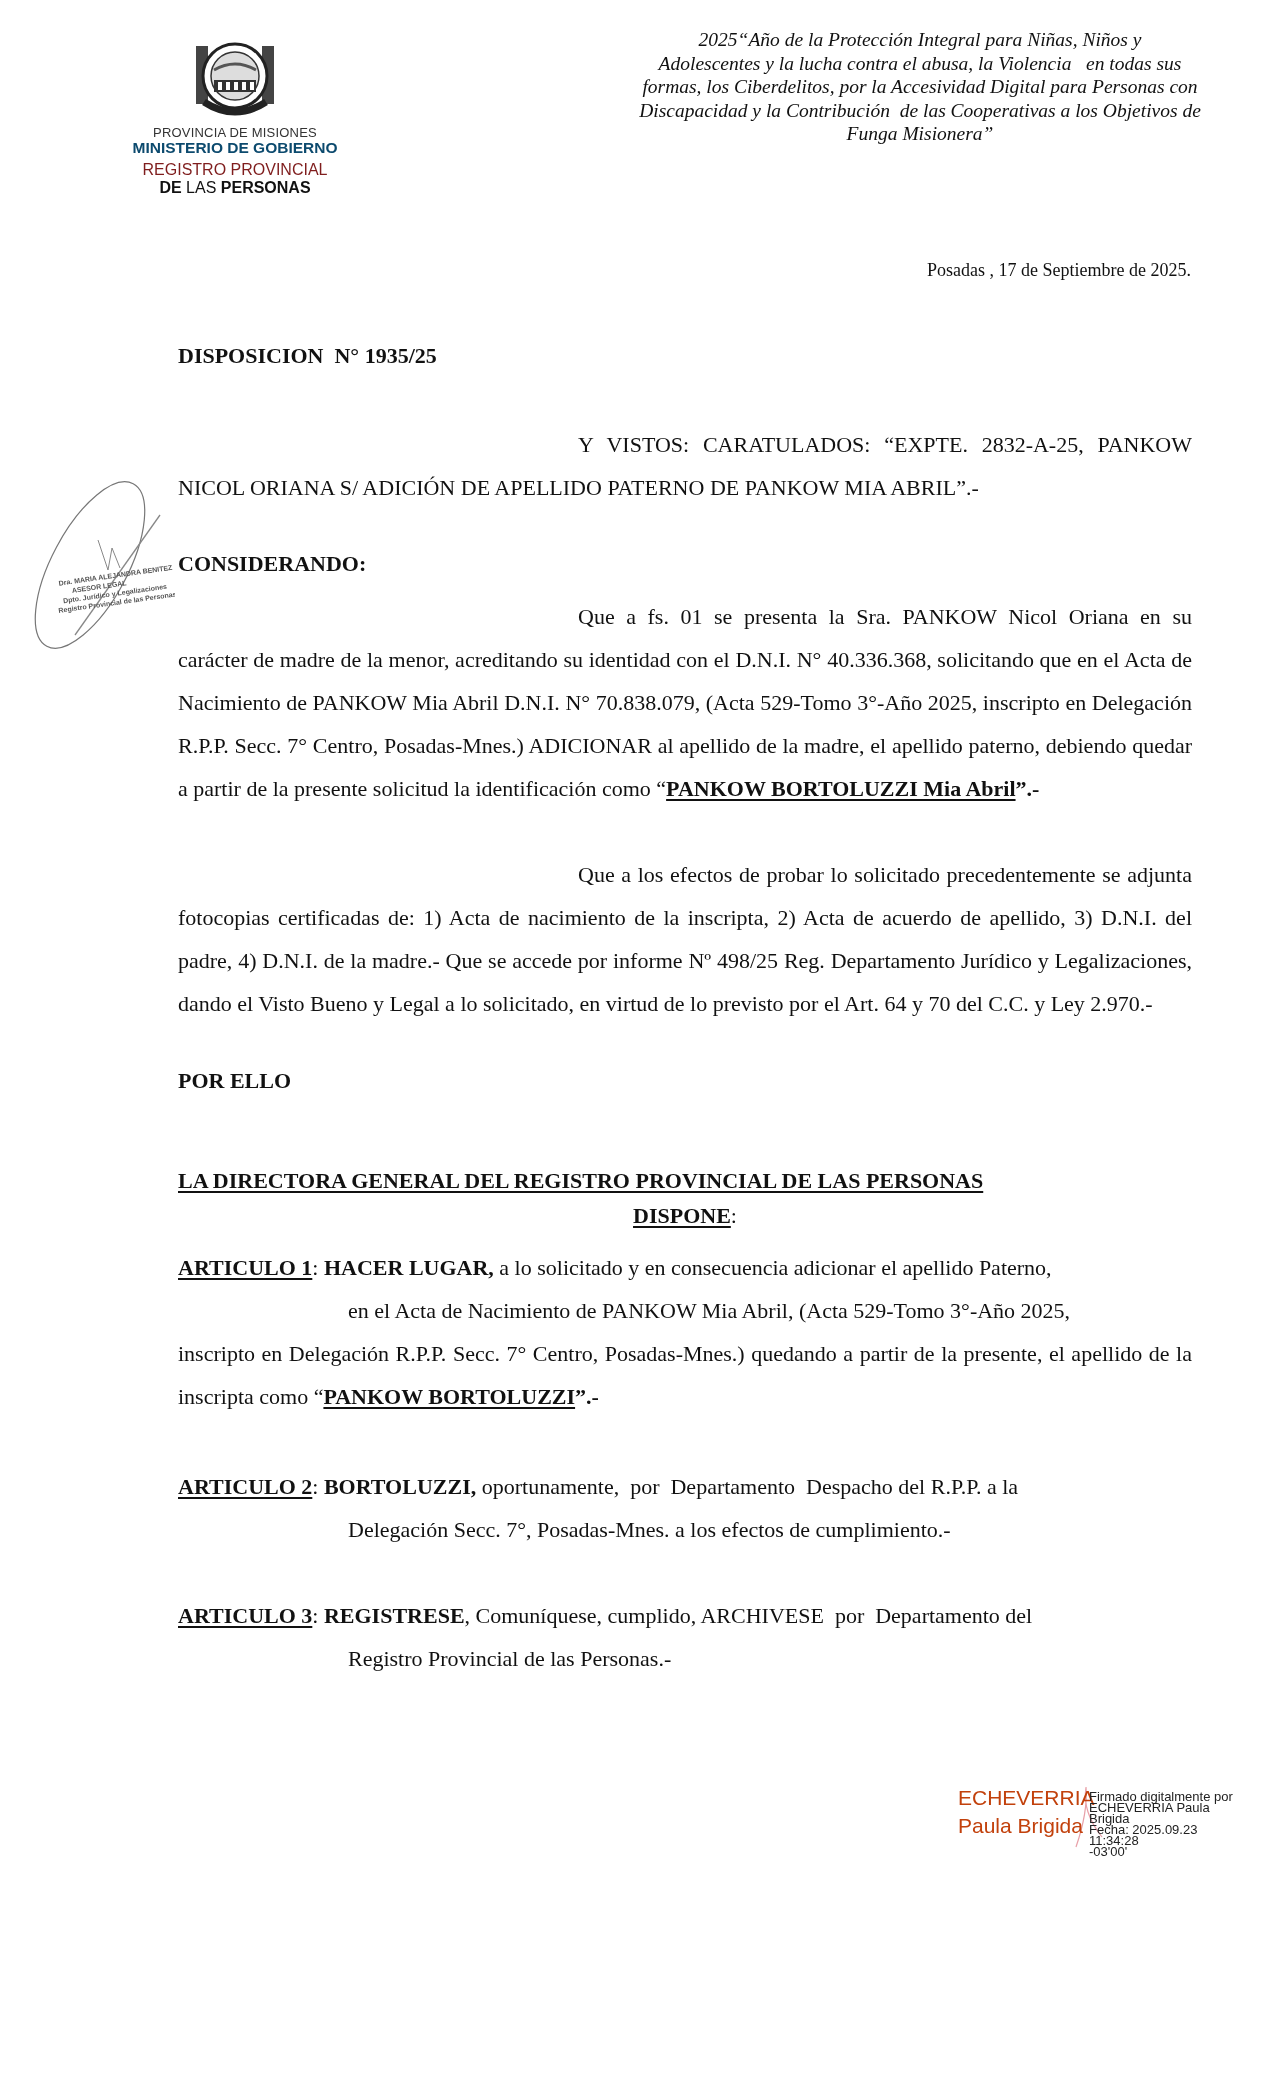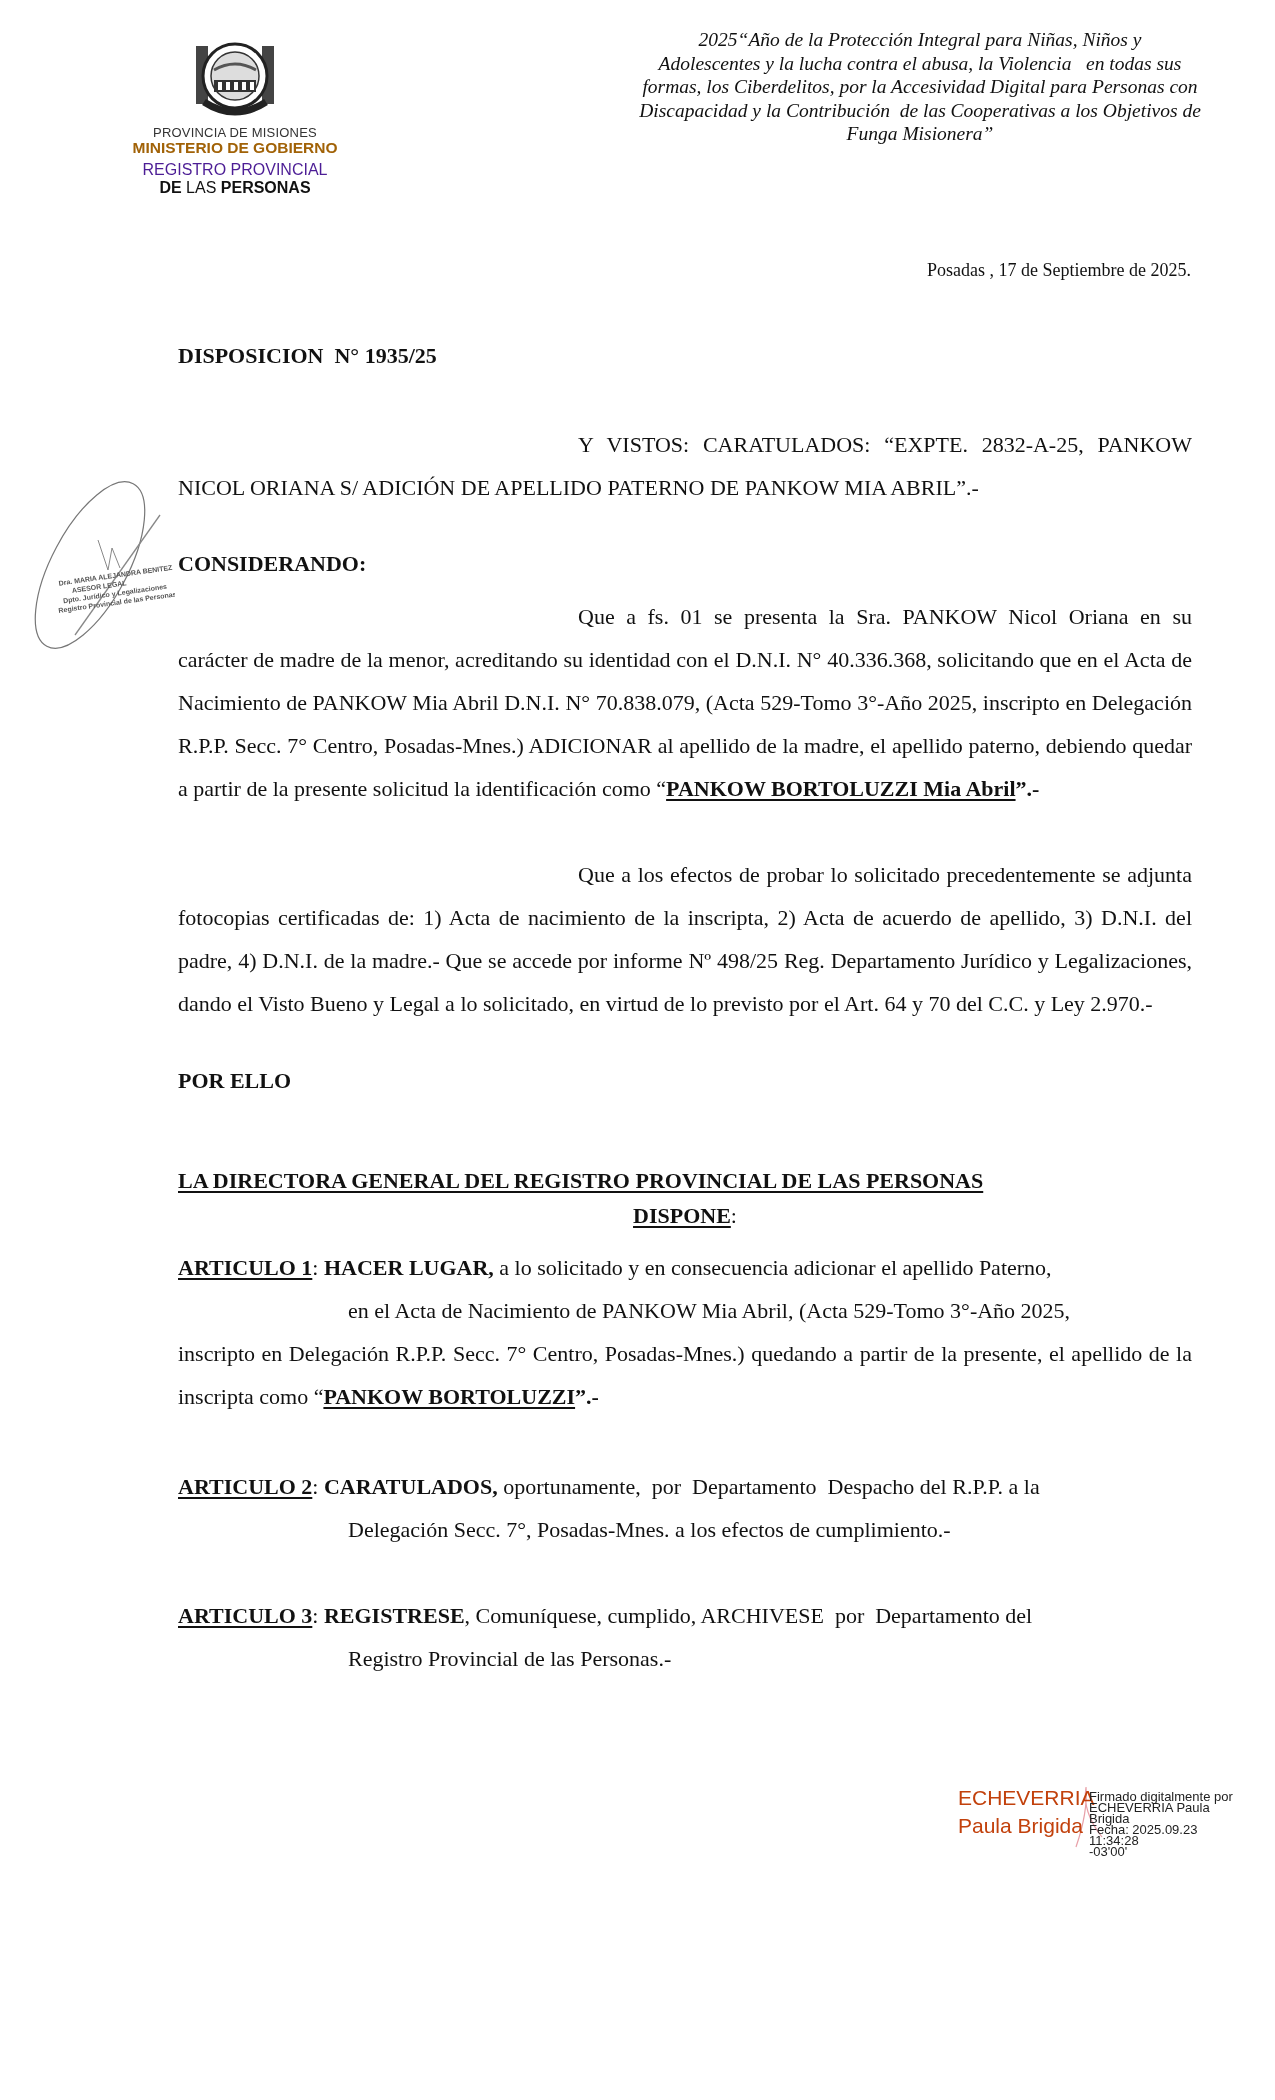--- a/index.html
+++ b/index.html
@@ -3,22 +3,22 @@
 <meta charset="utf-8">
 <style>
   html, body { margin: 0; padding: 0; background: #ffffff; }
   body { width: 1275px; height: 2100px; position: relative; overflow: hidden; color: #111; font-family: "Liberation Serif", serif; }
   .abs { position: absolute; }
 
   
   #logo-block { left: 110px; top: 36px; width: 250px; text-align: center; font-family: "Liberation Sans", sans-serif; }
   #crest { display: block; margin: 0 auto; width: 90px; height: 85px; }
   #prov-name { font-size: 13px; color: #333; letter-spacing: 0.2px; margin-top: 4px; }
-  #ministry { font-size: 15.5px; font-weight: bold; color: #a16207; margin-top: -1px; }
-  #registry-1 { font-size: 16px; color: #4c1d95; margin-top: 4px; }
+  #ministry { font-size: 15.5px; font-weight: bold; color: #0c4a6e; margin-top: -1px; }
+  #registry-1 { font-size: 16px; color: #7f1d1d; margin-top: 4px; }
   #registry-2 { font-size: 16px; color: #111; }
   #registry-2 b { font-weight: bold; }
 
   
   #motto { left: 600px; top: 28px; width: 640px; text-align: center; font-style: italic; font-size: 19.5px; line-height: 23.5px; font-family: "Liberation Serif", serif; }
 
   
   #place-date { right: 84px; top: 260px; font-size: 18px; }
 
   
@@ -113,21 +113,21 @@
 <div id="directora" class="abs u">LA DIRECTORA GENERAL DEL REGISTRO PROVINCIAL DE LAS PERSONAS</div>
 <div id="dispone" class="abs"><span class="bold u">DISPONE</span><span>:</span></div>
 
 <div id="art1" class="abs art">
   <span><span class="bold u">ARTICULO 1</span>: <span class="bold">HACER LUGAR,</span><span> a lo solicitado y en consecuencia adicionar el apellido Paterno,</span></span>
   <span class="hang">en el Acta de Nacimiento de PANKOW Mia Abril, (Acta 529-Tomo 3°-Año 2025,</span>
   <span>inscripto en Delegación R.P.P. Secc. 7° Centro, Posadas-Mnes.) quedando a partir de la presente, el apellido de la inscripta como “</span><span class="bold u">PANKOW BORTOLUZZI</span><span class="bold">”.-</span>
 </div>
 
 <div id="art2" class="abs art">
-  <span><span class="bold u">ARTICULO 2</span>: <span class="bold">CARATULADOS,</span><span style="white-space:pre"> oportunamente,  por  Departamento  Despacho del R.P.P. a la</span></span>
+  <span><span class="bold u">ARTICULO 2</span>: <span class="bold">BORTOLUZZI,</span><span style="white-space:pre"> oportunamente,  por  Departamento  Despacho del R.P.P. a la</span></span>
   <span class="hang">Delegación Secc. 7°, Posadas-Mnes. a los efectos de cumplimiento.-</span>
 </div>
 
 <div id="art3" class="abs art">
   <span><span class="bold u">ARTICULO 3</span>: <span class="bold">REGISTRESE</span><span style="white-space:pre">, Comuníquese, cumplido, ARCHIVESE  por  Departamento del</span></span>
   <span class="hang">Registro Provincial de las Personas.-</span>
 </div>
 
 <div id="sig-block" class="abs">
   <svg id="sig-mark" viewBox="0 0 40 70">

